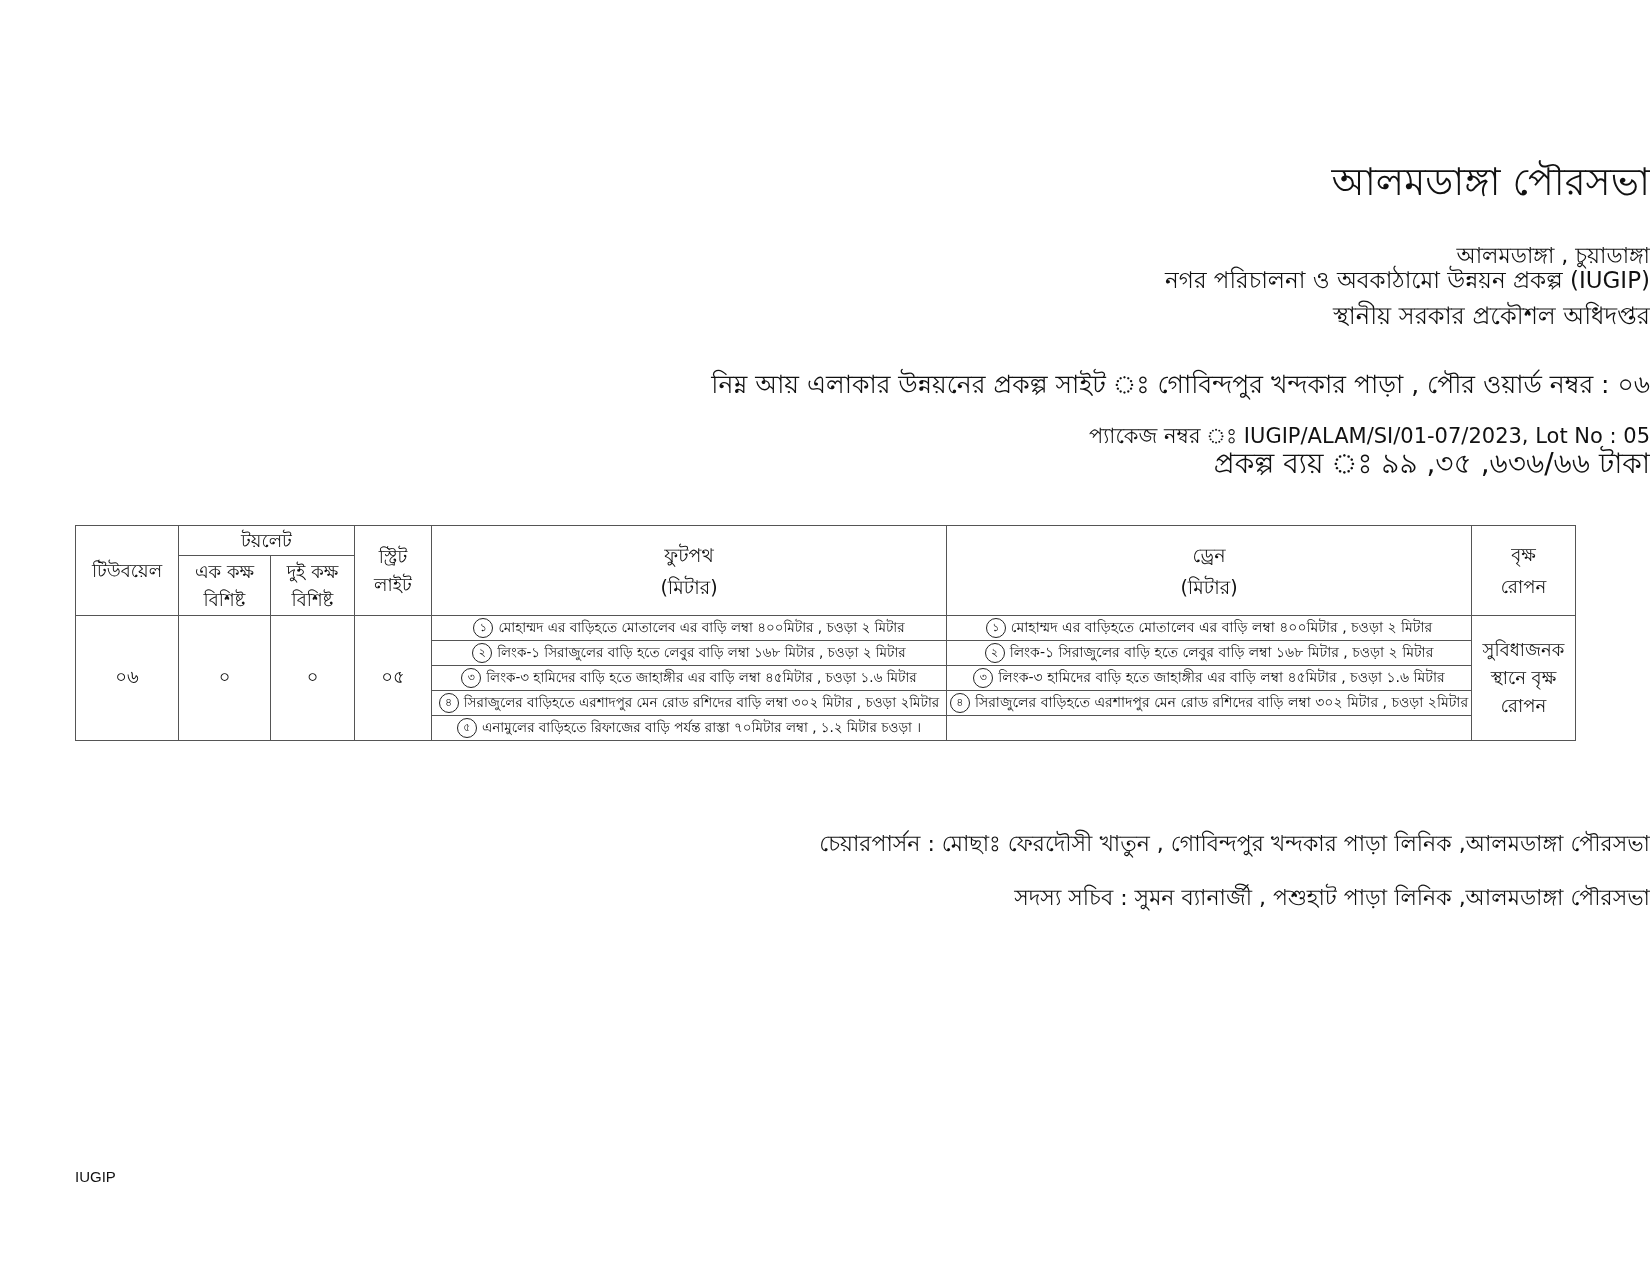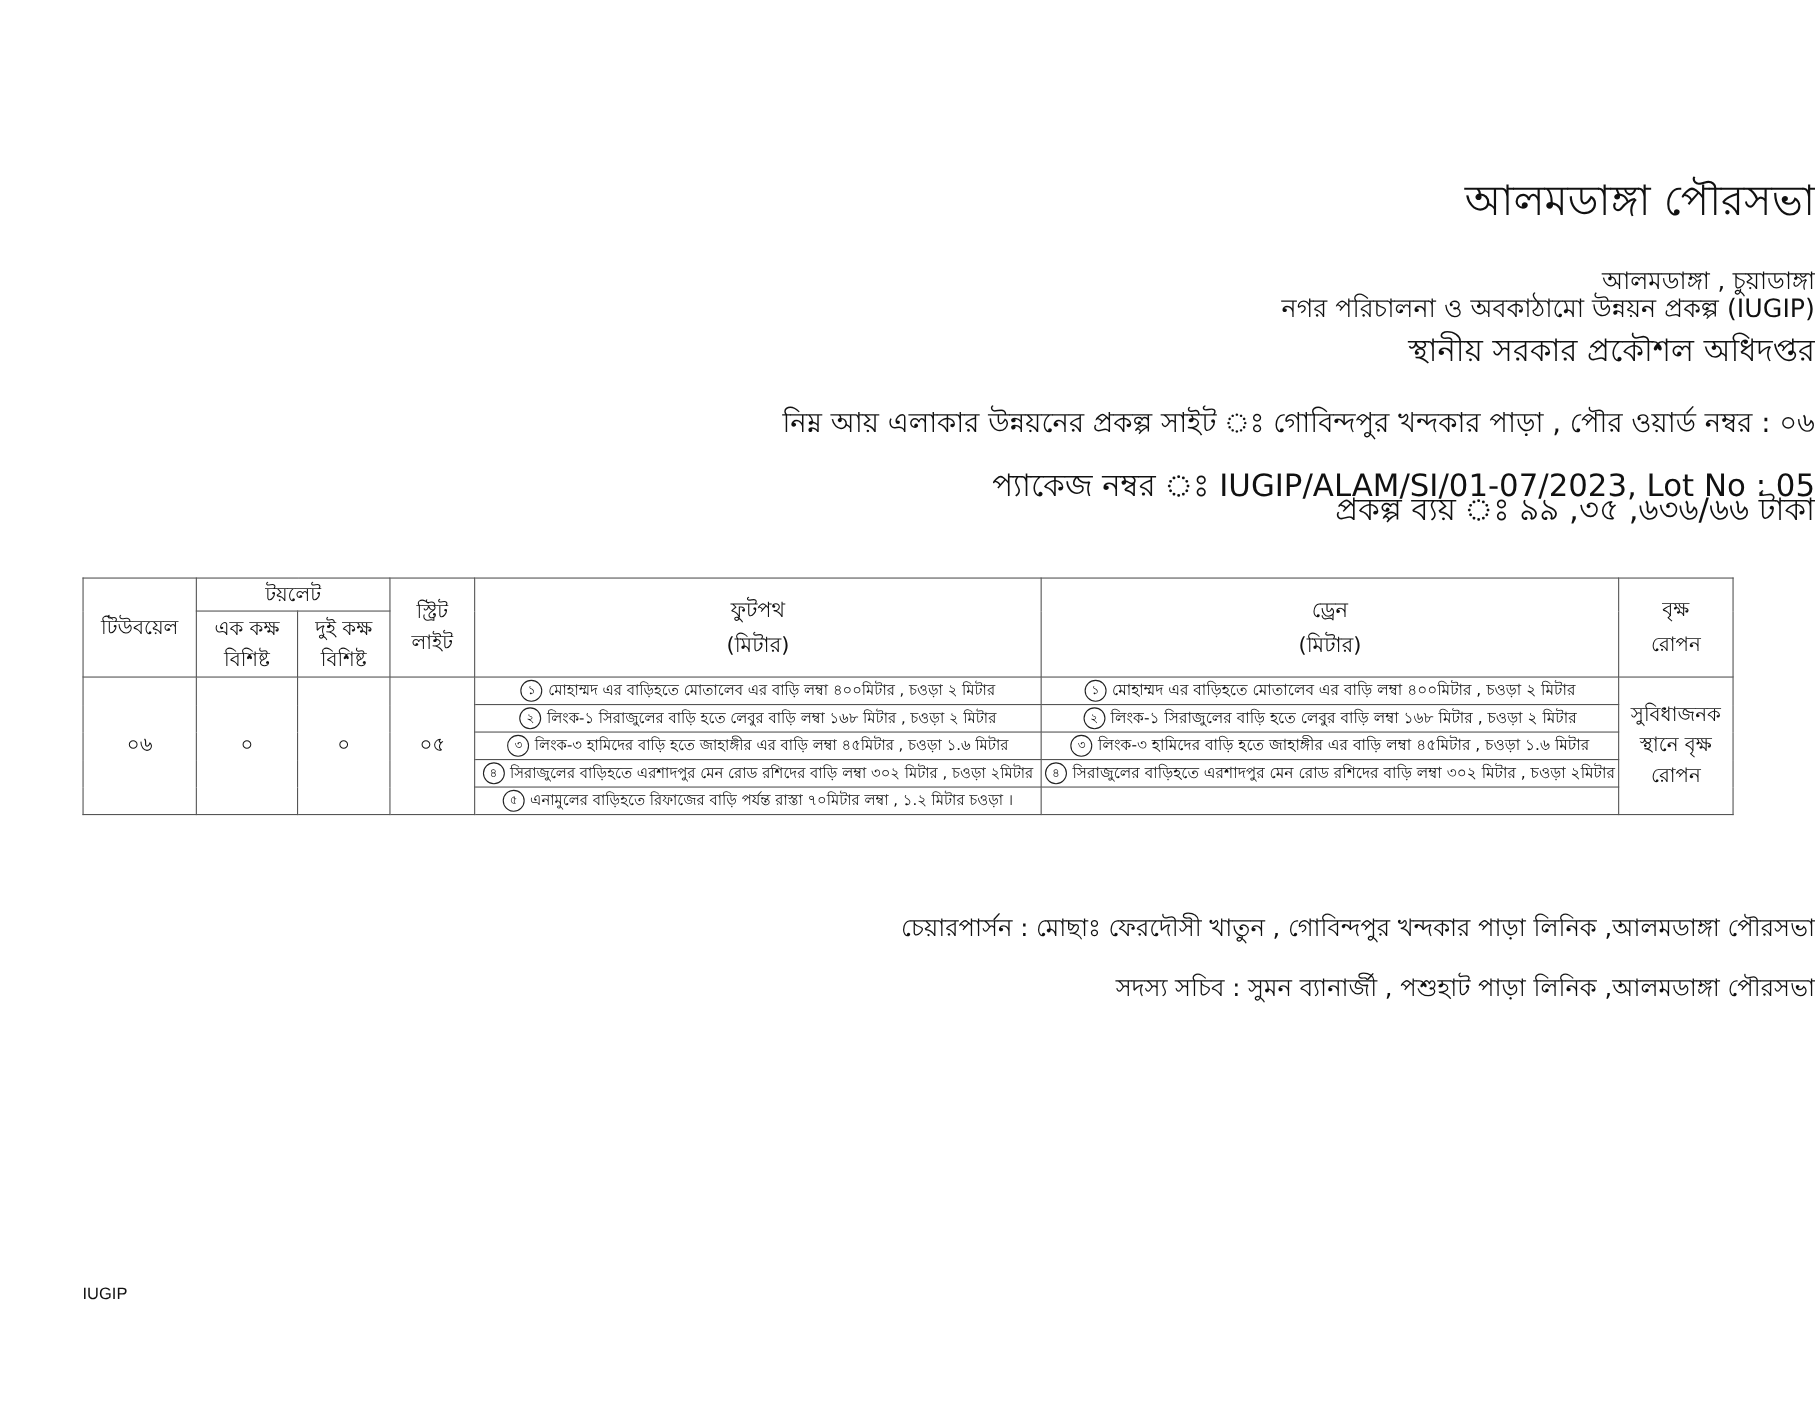--- a/index.html
+++ b/index.html
@@ -2,23 +2,23 @@
 <html><head>
 <meta charset="utf-8">
 <style>
   html, body { margin: 0; padding: 0; background: #ffffff; }
   body { width: 1650px; height: 1275px; position: relative; overflow: hidden;
          font-family: "DejaVu Sans", "Liberation Sans", sans-serif; color: #111; }
   .center { position: absolute; left: 0; width: 1650px; text-align: right; white-space: nowrap; }
   #title { top: 152px; font-size: 38px; }
   #subtitle { top: 210px; font-size: 22px; margin-top: 28px; }
   #project-line { top: 262px; font-size: 23px; }
-  #dept-line { top: 297px; font-size: 28px; }
+  #dept-line { top: 297px; font-size: 24px; }
   #site-heading { top: 365px; font-size: 25px; }
-  #package-line { top: 420px; font-size: 28px; }
+  #package-line { top: 420px; font-size: 21px; }
   #cost-line { top: 442px; font-size: 28px; }
 
   table.works { position: absolute; left: 75px; top: 525px; width: 1500px;
                 border-collapse: collapse; table-layout: fixed; font-size: 17px; }
   table.works td, table.works th { border: 1px solid #555; text-align: center; vertical-align: middle;
                 font-weight: normal; padding: 0; }
   th.h-main { font-size: 19px; line-height: 32px; }
   th.h-sub { font-size: 18px; line-height: 28px; }
   td.num { font-size: 18px; }
   td.item { text-align: left; padding: 0 10px; height: 24px; font-size: 13.5px; white-space: nowrap; overflow: hidden; }

